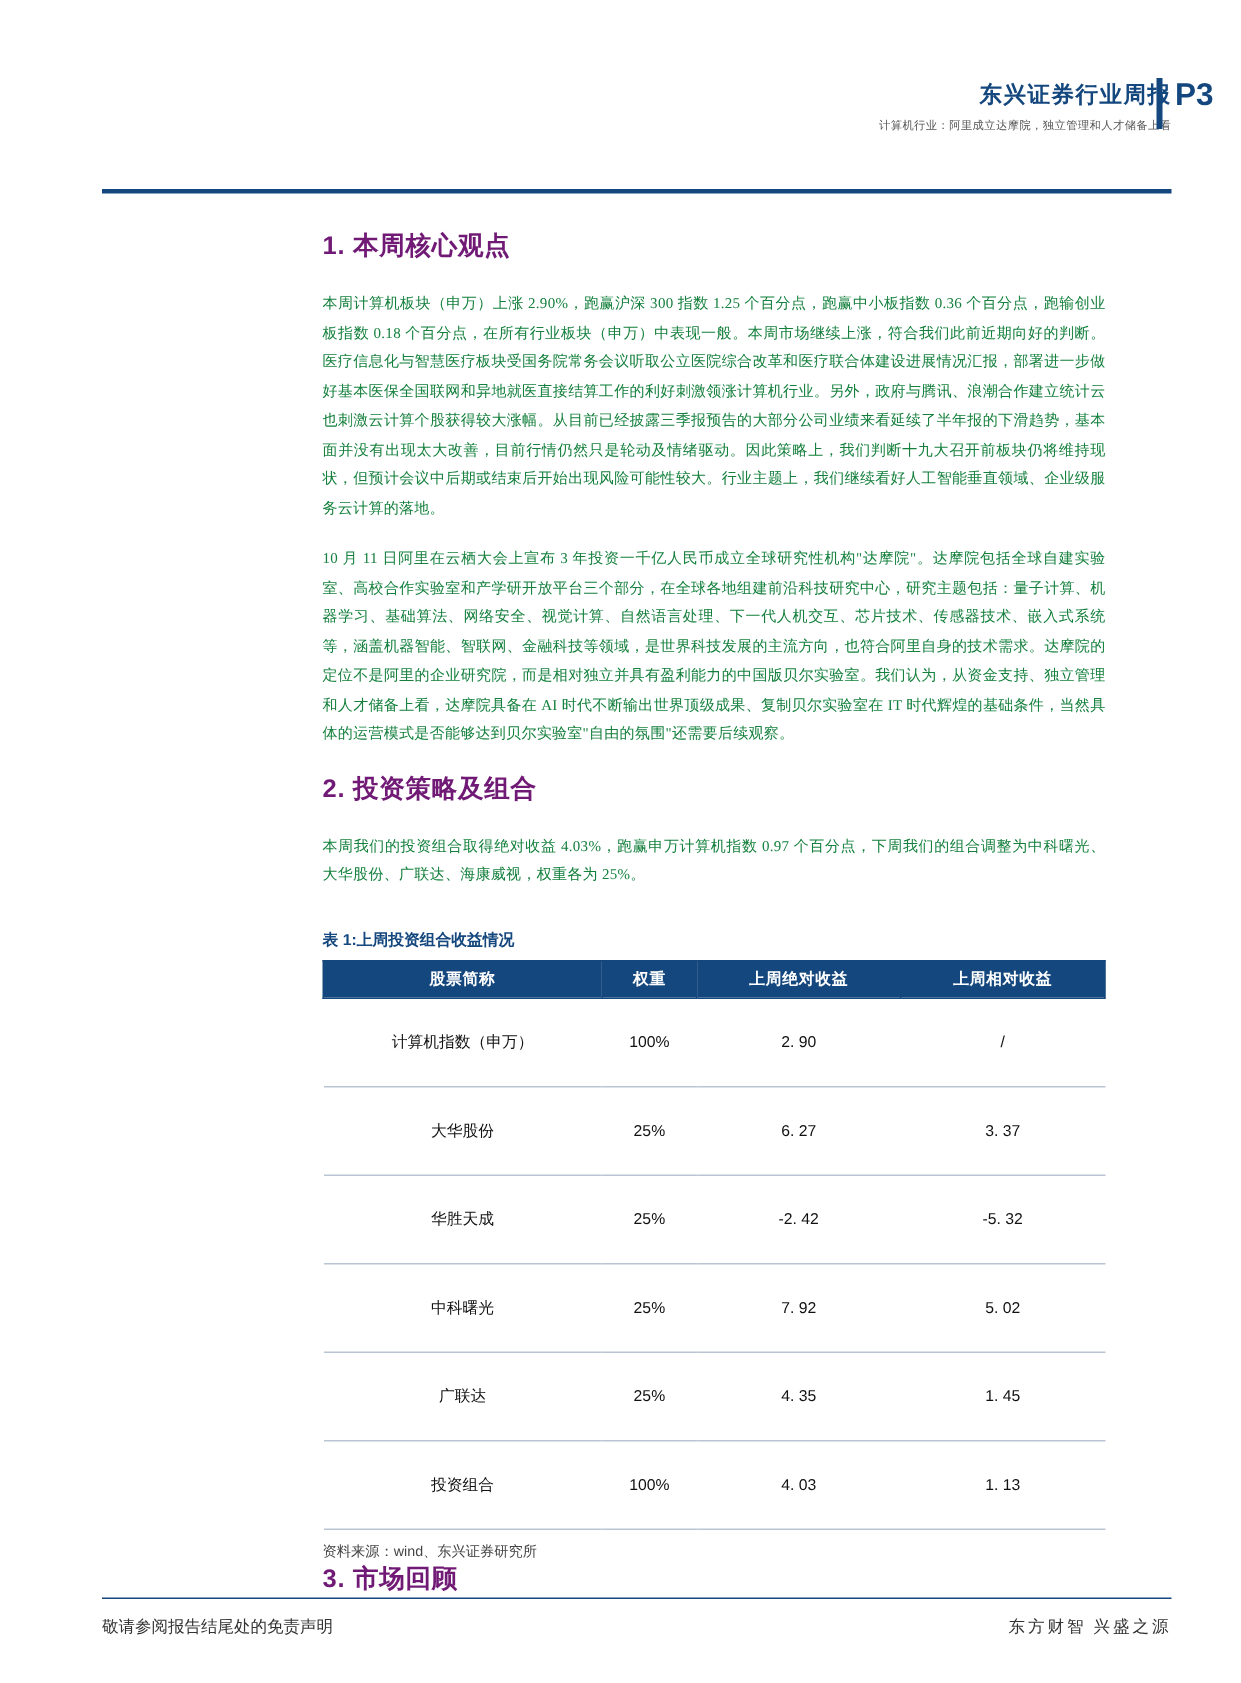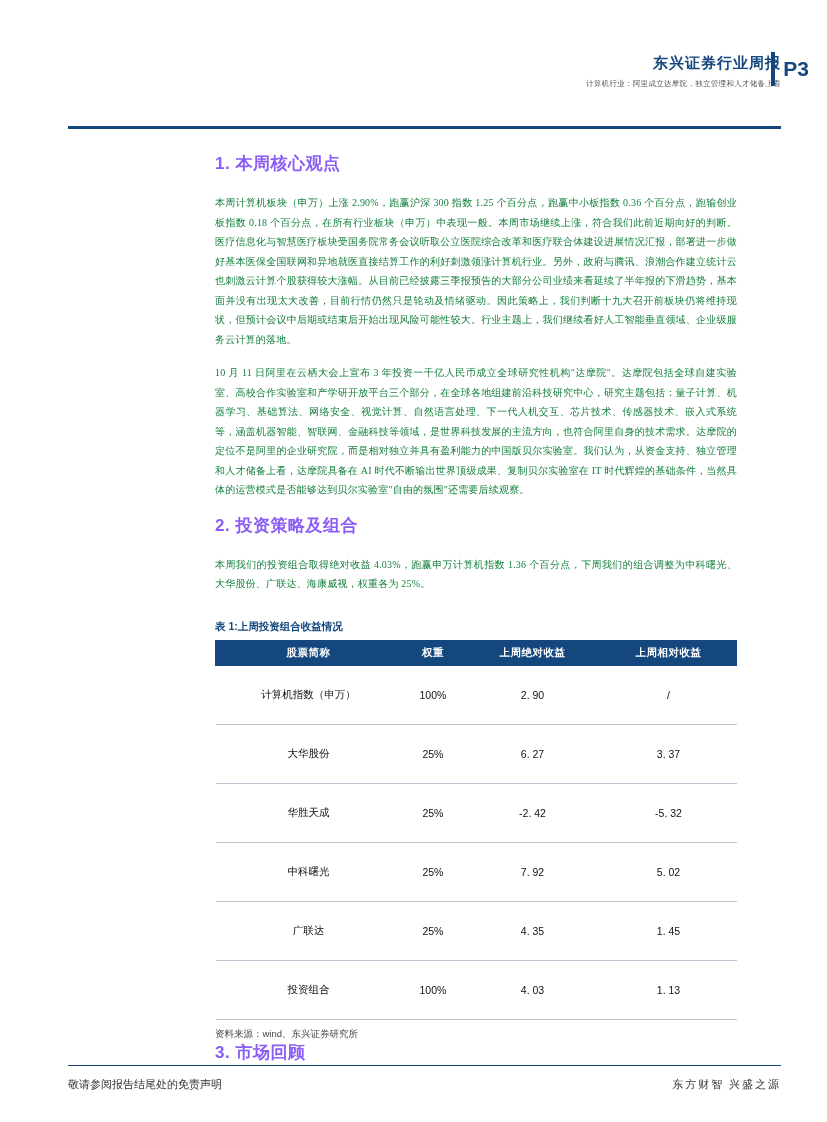--- a/index.html
+++ b/index.html
@@ -105,21 +105,20 @@
     font-family: "Liberation Sans", sans-serif;
     font-size: 7.5px;
     color: #555;
     letter-spacing: 0.3px;
   }
   .page-number-wrap {
     position: absolute;
     right: 18px;
     top: 52px;
     display: flex;
-    align-items: center;
   }
   .page-number-bar {
     width: 4px;
     height: 34px;
     background: #14477d;
     margin-right: 8px;
   }
   .header-rule {
     position: absolute;
     top: 126px;
@@ -133,21 +132,21 @@
   .content {
     position: absolute;
     top: 152px;
     left: 215px;
     width: 522px;
   }
   h2.section {
     font-family: "Liberation Sans", sans-serif;
     font-size: 17px;
     font-weight: bold;
-    color: #8b5cf6;
+    color: #701a75;
     margin: 0 0 18px 0;
     letter-spacing: 0.5px;
   }
   .section-2 {
     margin-top: 34px;
   }
   p.para {
     font-size: 10px;
     line-height: 1.95;
     text-align: justify;
@@ -246,21 +245,21 @@
   <div class="content">
 
     <h2 class="section">1. 本周核心观点</h2>
 
     <p class="para">本周计算机板块（申万）上涨 2.90%，跑赢沪深 300 指数 1.25 个百分点，跑赢中小板指数 0.36 个百分点，跑输创业板指数 0.18 个百分点，在所有行业板块（申万）中表现一般。本周市场继续上涨，符合我们此前近期向好的判断。医疗信息化与智慧医疗板块受国务院常务会议听取公立医院综合改革和医疗联合体建设进展情况汇报，部署进一步做好基本医保全国联网和异地就医直接结算工作的利好刺激领涨计算机行业。另外，政府与腾讯、浪潮合作建立统计云也刺激云计算个股获得较大涨幅。从目前已经披露三季报预告的大部分公司业绩来看延续了半年报的下滑趋势，基本面并没有出现太大改善，目前行情仍然只是轮动及情绪驱动。因此策略上，我们判断十九大召开前板块仍将维持现状，但预计会议中后期或结束后开始出现风险可能性较大。行业主题上，我们继续看好人工智能垂直领域、企业级服务云计算的落地。</p>
 
     <p class="para">10 月 11 日阿里在云栖大会上宣布 3 年投资一千亿人民币成立全球研究性机构"达摩院"。达摩院包括全球自建实验室、高校合作实验室和产学研开放平台三个部分，在全球各地组建前沿科技研究中心，研究主题包括：量子计算、机器学习、基础算法、网络安全、视觉计算、自然语言处理、下一代人机交互、芯片技术、传感器技术、嵌入式系统等，涵盖机器智能、智联网、金融科技等领域，是世界科技发展的主流方向，也符合阿里自身的技术需求。达摩院的定位不是阿里的企业研究院，而是相对独立并具有盈利能力的中国版贝尔实验室。我们认为，从资金支持、独立管理和人才储备上看，达摩院具备在 AI 时代不断输出世界顶级成果、复制贝尔实验室在 IT 时代辉煌的基础条件，当然具体的运营模式是否能够达到贝尔实验室"自由的氛围"还需要后续观察。</p>
 
     <h2 class="section section-2">2. 投资策略及组合</h2>
 
-    <p class="para">本周我们的投资组合取得绝对收益 4.03%，跑赢申万计算机指数 1.36 个百分点，下周我们的组合调整为中科曙光、大华股份、广联达、海康威视，权重各为 25%。</p>
+    <p class="para">本周我们的投资组合取得绝对收益 4.03%，跑赢申万计算机指数 0.97 个百分点，下周我们的组合调整为中科曙光、大华股份、广联达、海康威视，权重各为 25%。</p>
 
     <div class="table-caption">表 1:上周投资组合收益情况</div>
 
     <table class="data">
       <thead>
         <tr>
           <th>股票简称</th>
           <th>权重</th>
           <th>上周绝对收益</th>
           <th>上周相对收益</th>

